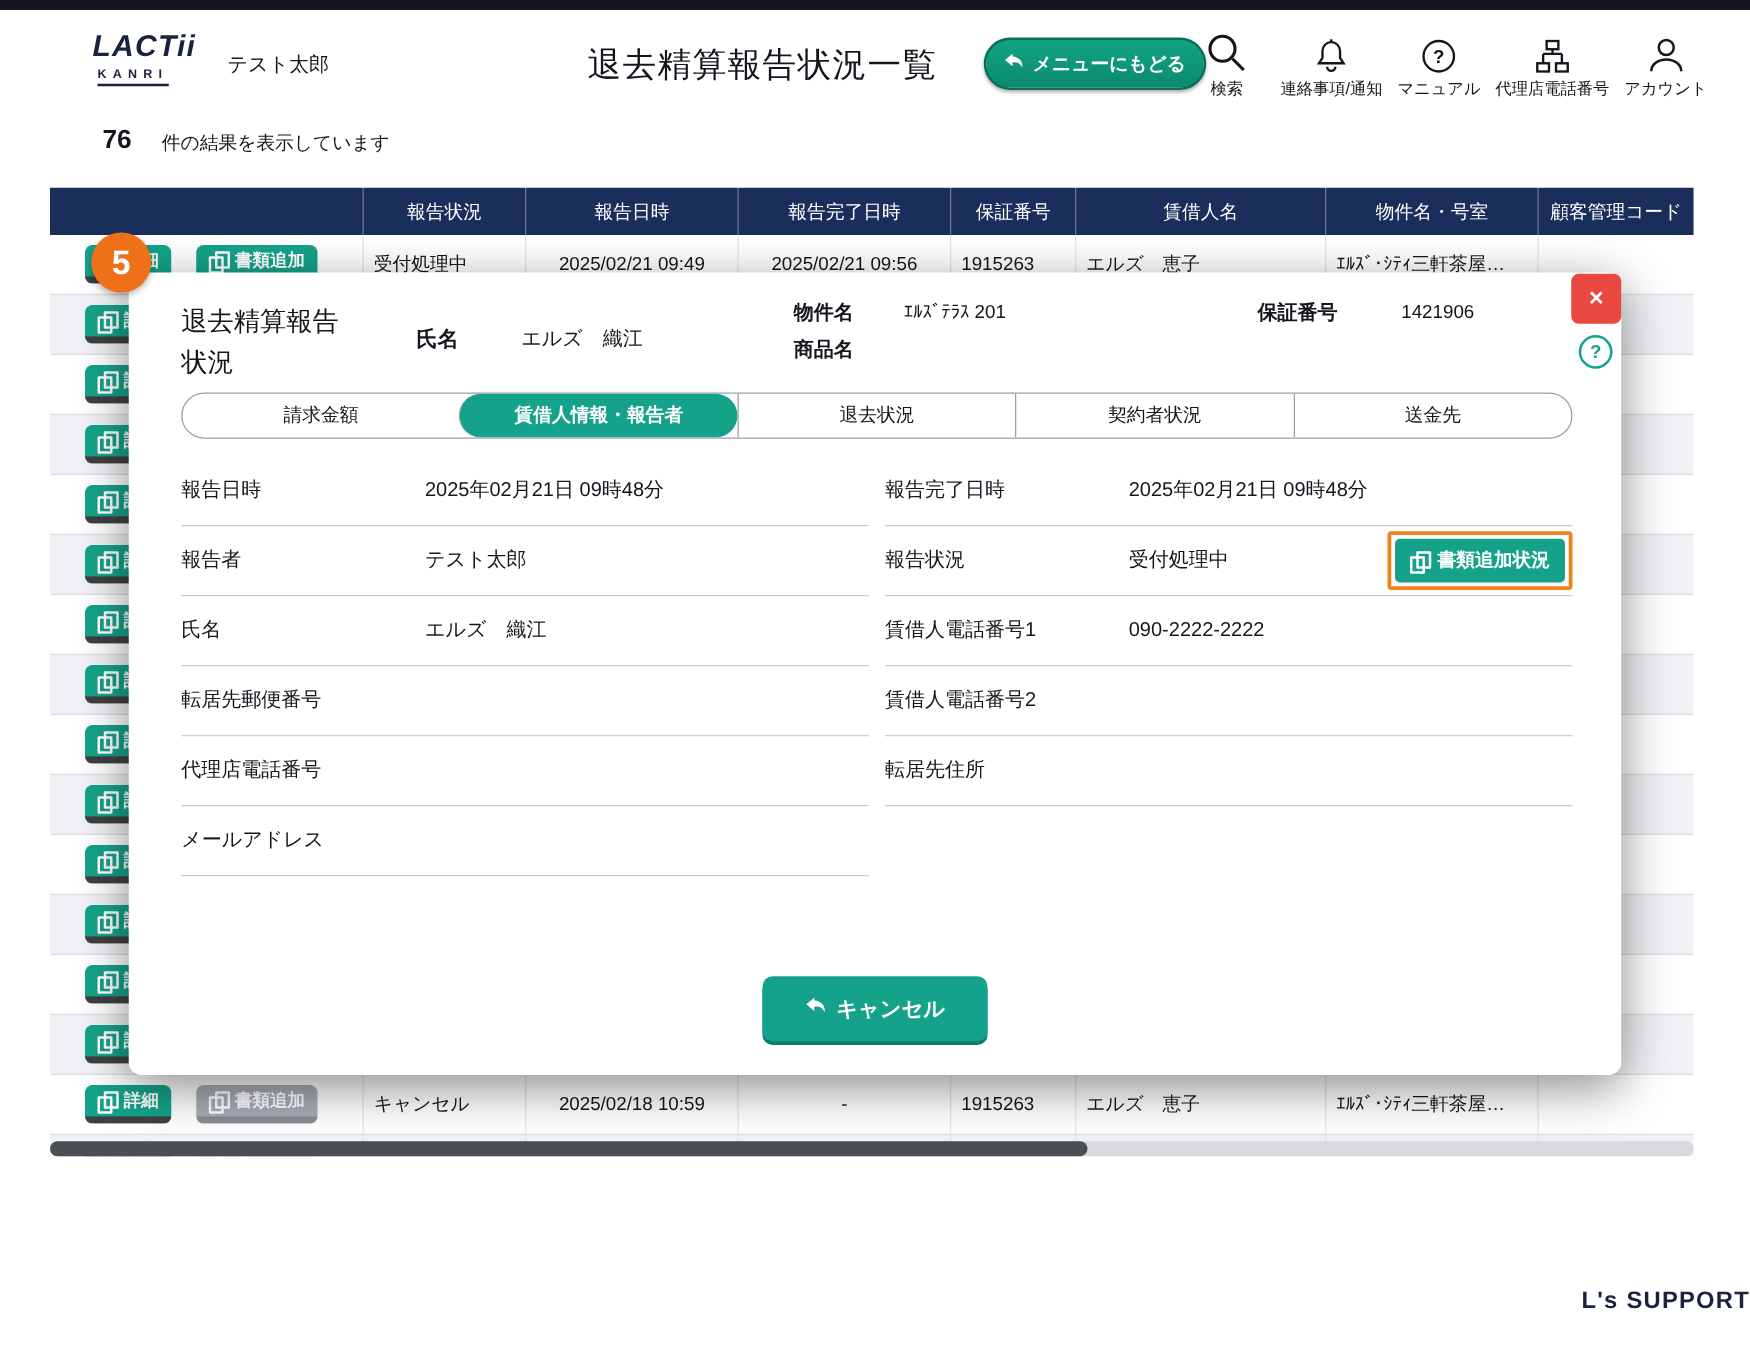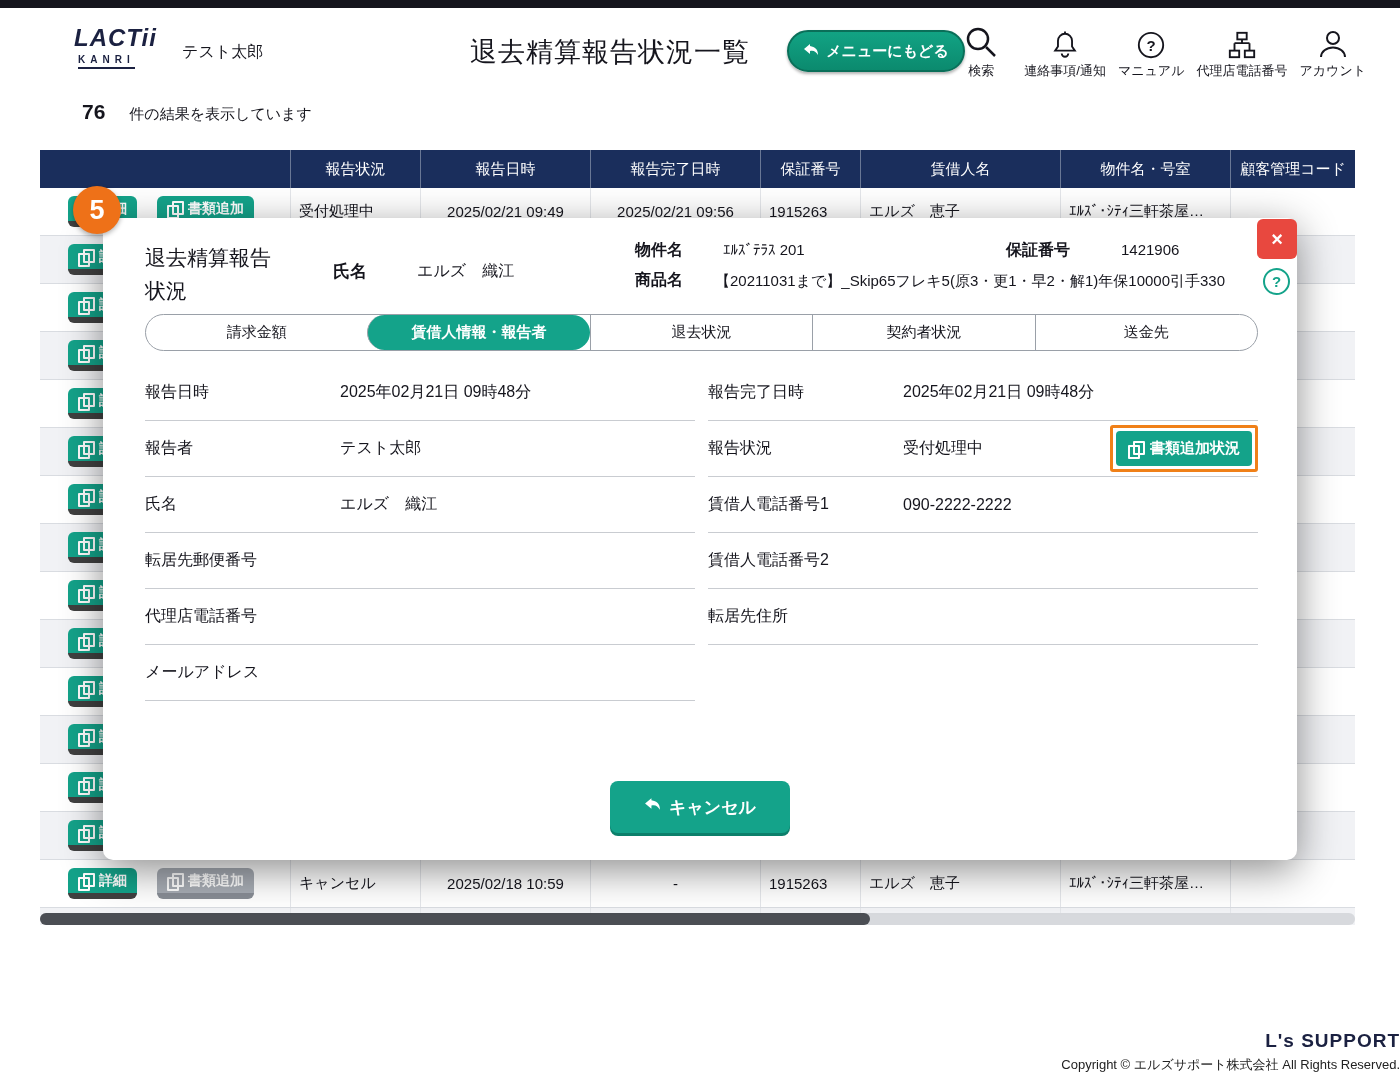--- a/index.html
+++ b/index.html
@@ -476,37 +476,35 @@
       </div>
     </div>
 </div>
 
 <div class="hscrollbar">
   <div class="hthumb"></div>
 </div>
 
 <footer class="footer">
   <div class="footer-logo">L's SUPPORT</div>
-  <div class="footer-copy">Copyright © エルズサポート株式会社 All Rights Reserved.</div>
 </footer>
 
 <div class="modal">
   <button class="modal-close">×</button>
   <div class="modal-help">?</div>
   <div class="modal-title">退去精算報告状況</div>
   <div class="modal-name">
     <span class="lbl">氏名</span>
     <span class="val">エルズ　織江</span>
   </div>
   <div class="mi-lbl pos-prop-l">物件名</div>
   <div class="mi-val pos-prop-v">ｴﾙｽﾞﾃﾗｽ 201</div>
   <div class="mi-lbl pos-guar-l">保証番号</div>
   <div class="mi-val pos-guar-v">1421906</div>
   <div class="mi-lbl pos-prod-l">商品名</div>
-  <div class="mi-val pos-prod-v">【20211031まで】_Skip65フレキ5(原3・更1・早2・解1)年保10000引手330</div>
 
   <div class="modal-tabs">
       <div class="tab">請求金額</div>
       <div class="tab active">賃借人情報・報告者</div>
       <div class="tab">退去状況</div>
       <div class="tab">契約者状況</div>
       <div class="tab">送金先</div>
     </div>
   <div class="modal-form">
       <div class="field">

